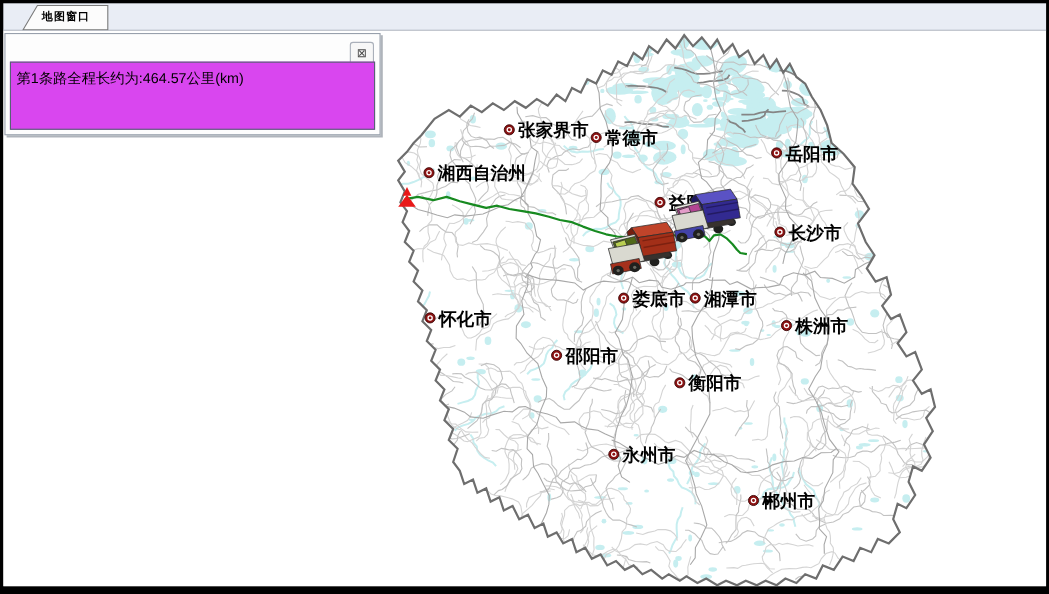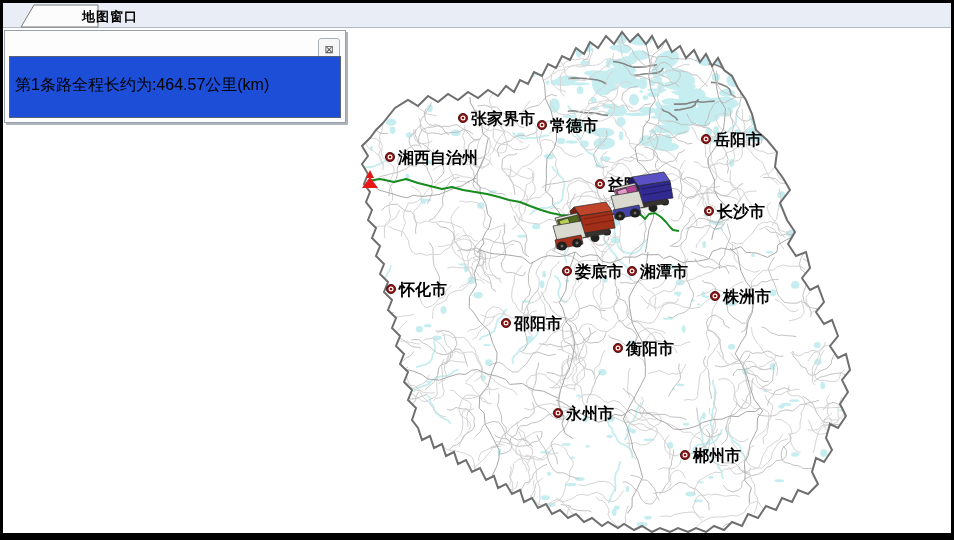--- a/index.html
+++ b/index.html
@@ -7,41 +7,41 @@
     width:954px;height:540px;position:relative;overflow:hidden;
     background:#000;font-family:"Liberation Sans","DejaVu Sans",sans-serif;
   }
   .tabstrip{
     position:absolute;left:3px;top:3px;width:948px;height:25px;
     background:#e9edf5;border-bottom:1px solid #b2b8c4;box-sizing:border-box;
   }
   .tab{position:absolute;left:17px;top:1px;width:80px;height:24px;}
   .tab svg{position:absolute;left:0;top:0;}
   .tab-label{
-    position:absolute;left:18px;top:4px;font-size:13px;font-weight:bold;color:#000;
-    letter-spacing:1px;white-space:nowrap;margin-left:44px;
+    position:absolute;left:18px;top:4px;font-size:10px;font-weight:bold;color:#000;
+    letter-spacing:1px;white-space:nowrap;
   }
   .content{
     position:absolute;left:3px;top:28px;width:948px;height:505px;background:#fff;overflow:hidden;
   }
   #map{position:absolute;left:0;top:0;}
   .info-panel{
     position:absolute;left:1px;top:2px;width:342px;height:93px;
     background:#fdfdfd;border:1px solid #98a0ac;box-sizing:border-box;
     box-shadow:2px 2px 0 rgba(110,118,132,0.55);
   }
   .panel-btn{
     position:absolute;top:7px;right:5px;width:22px;height:22px;
     background:#f7f7f7;border:1px solid #aab0ba;border-radius:3px;
     font-size:11px;line-height:18px;color:#4a4a4a;text-align:center;padding:0;cursor:default;
   }
   .route-box{
     position:absolute;left:4px;right:4px;top:25px;bottom:4px;
-    background:#1d4ed8;border:1px solid #566274;box-sizing:border-box;
-    padding:17px 5px;font-size:16px;line-height:21px;color:#000;white-space:nowrap;
+    background:#d946ef;border:1px solid #566274;box-sizing:border-box;
+    padding:3px 5px;font-size:13px;line-height:21px;color:#000;white-space:nowrap;
   }
 </style>
 </head>
 <body>
 
 <div class="window">
   <div class="tabstrip">
     <div class="tab">
       <svg width="80" height="24">
         <polygon points="1,23 14,1 78,1 78,23" fill="#fcfcfc" stroke="#7a7a7a" stroke-width="1"></polygon>

